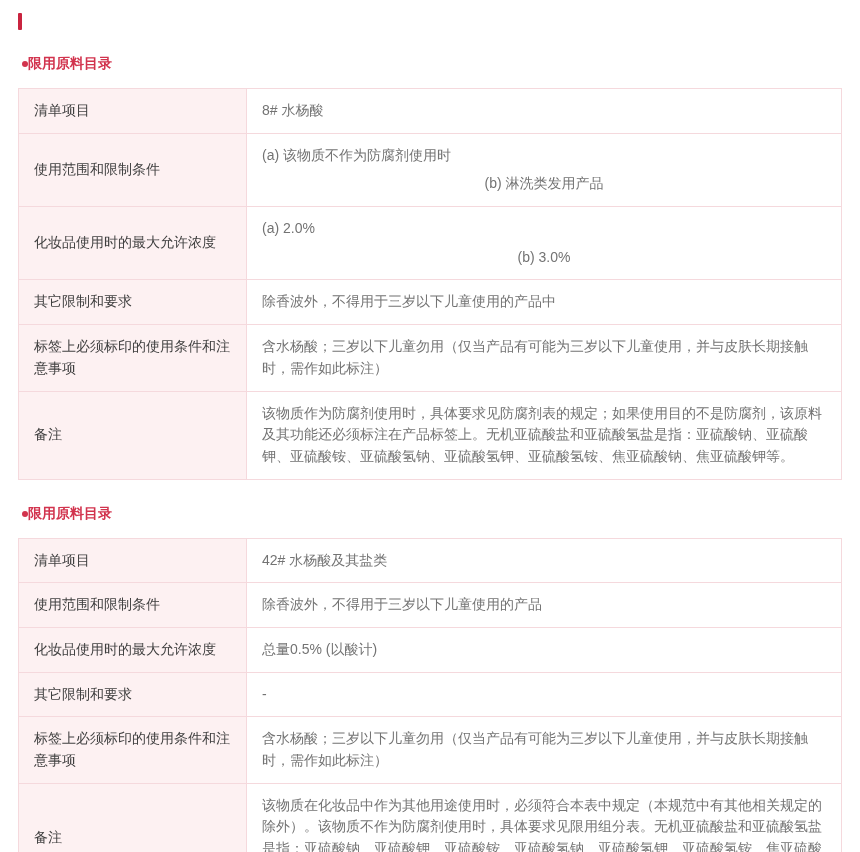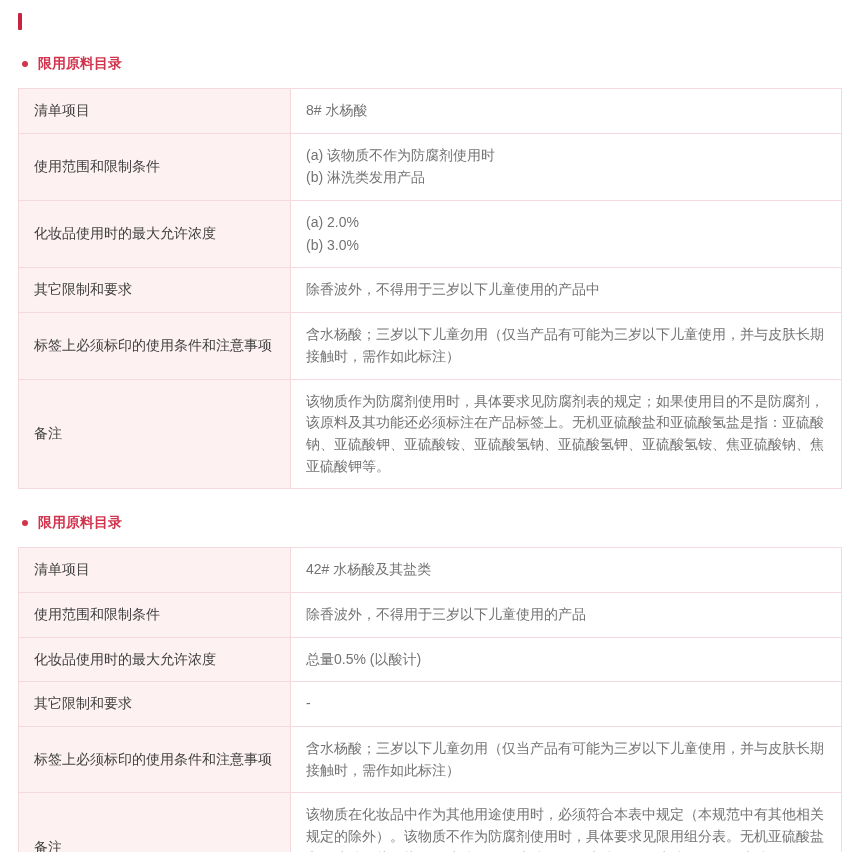--- a/index.html
+++ b/index.html
@@ -39,21 +39,20 @@
     margin: 0;
     font-size: 16px;
     line-height: 1.2;
     font-weight: bold;
     color: #d2344e;
   }
   
   .section-heading {
     display: flex;
     align-items: center;
-    gap: 10px;
     margin: 25px 0 15px 4px;
     color: #d2344e;
     font-size: 14px;
     font-weight: bold;
   }
   .bullet {
     width: 6px;
     height: 6px;
     border-radius: 50%;
     background: #d2344e;
@@ -70,29 +69,29 @@
     border: 1px solid #f5d9dd;
     font-size: 14px;
     font-weight: normal;
     line-height: 1.55;
     text-align: left;
     vertical-align: middle;
     box-sizing: border-box;
     padding: 11px 15px;
   }
   table.info-table th {
-    width: 272px;
+    width: 228px;
     background: #fdf1f2;
     color: #3f3f3f;
   }
   table.info-table td {
     background: #ffffff;
     color: #737373;
   }
-  .line + .line { margin-top: 1px; }
+  .line + .line { margin-top: 7px; text-align: center; }
 </style>
 </head>
 <body>
 
 <div class="page">
   <div class="content">
 
     <div class="doc-title">
       <span class="title-bar"></span>
     </div>

